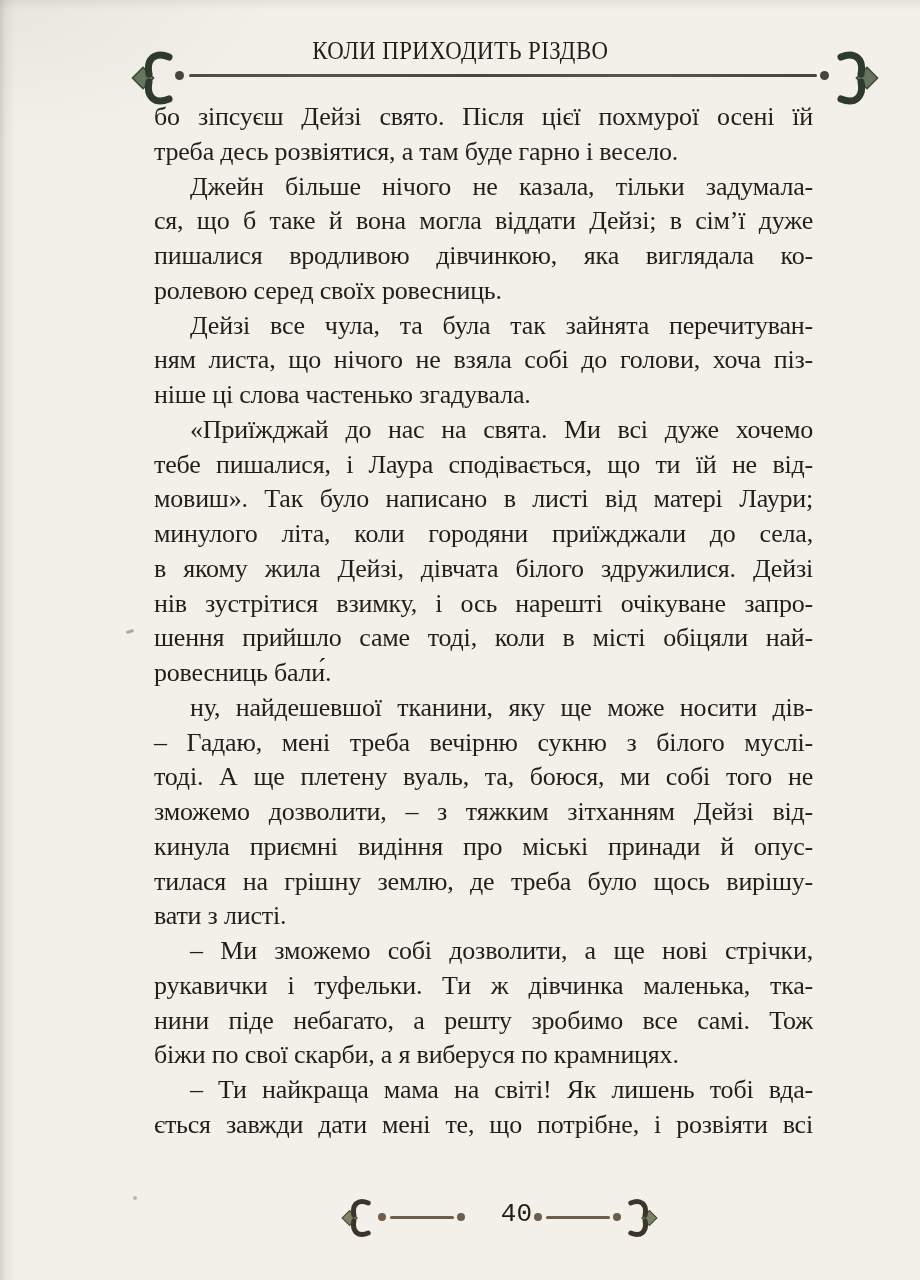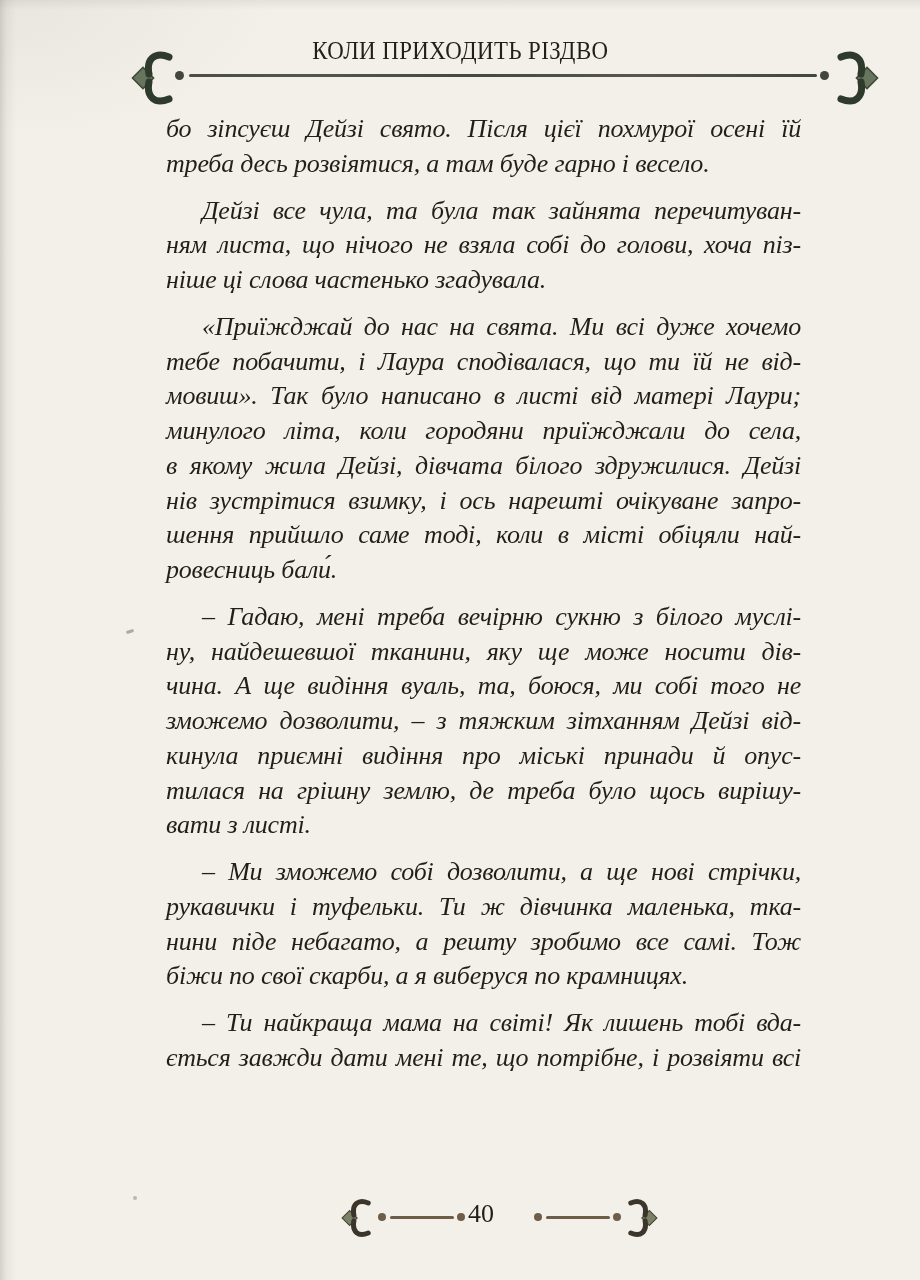--- a/index.html
+++ b/index.html
@@ -46,29 +46,29 @@
     border-radius: 2px;
   }
   .fdot { background: var(--rule_warm, #6e5d49); }
 
   
   .body-text {
     position: absolute; left: 154px; top: 100px; width: 659px;
     color: var(--ink, #221f1b);
     font-size: 26px; line-height: 34.75px; letter-spacing: -0.2px;
   }
-  .para { margin: 12px; font-style: italic; }
+  .para { margin: 0; }
   .line { text-align: justify; text-align-last: justify; white-space: nowrap; }
   .line.lastline { text-align: left; text-align-last: left; }
   .para.indent .line:first-child { text-indent: 36px; }
 
   
   .page-number {
     position: absolute; left: 468px; top: 1199px; width: 64px;
-    text-align: left; font-size: 26px; color: var(--ink, #221f1b);
+    text-align: right; font-size: 26px; color: var(--ink, #221f1b); font-family: Liberation Mono, monospace;
   }
 
   .speck { position: absolute; pointer-events: none; }
   .speck-1 { left: 126px; top: 630px; width: 8px; height: 3px; background: #97938a; transform: rotate(-18deg); opacity: .75; border-radius: 2px; }
   .speck-2 { left: 133px; top: 1196px; width: 4px; height: 4px; background: #8d897e; border-radius: 50%; opacity: .55; }
 </style>
 </head>
 <body>
 
 <div class="page">
@@ -90,38 +90,44 @@
     <path d="M38 7 C24 1 15 9 18 24" fill="none" stroke="#2d3a2c" stroke-width="7" stroke-linecap="round"></path>
     <path d="M38 49 C24 55 15 47 18 32" fill="none" stroke="#2d3a2c" stroke-width="7" stroke-linecap="round"></path>
   </svg>
 
   <main class="body-text">
       <div class="para">
         <div class="line">бо зіпсуєш Дейзі свято. Після цієї похмурої осені їй</div>
         <div class="line lastline">треба десь розвіятися, а там буде гарно і весело.</div>
       </div>
       <div class="para indent">
+        <div class="line">Джейн більше нічого не казала, тільки задумала-</div>
+        <div class="line">ся, що б таке й вона могла віддати Дейзі; в сім’ї дуже</div>
+        <div class="line">пишалися вродливою дівчинкою, яка виглядала ко-</div>
+        <div class="line lastline">ролевою серед своїх ровесниць.</div>
+      </div>
+      <div class="para indent">
         <div class="line">Дейзі все чула, та була так зайнята перечитуван-</div>
         <div class="line">ням листа, що нічого не взяла собі до голови, хоча піз-</div>
         <div class="line lastline">ніше ці слова частенько згадувала.</div>
       </div>
       <div class="para indent">
         <div class="line">«Приїжджай до нас на свята. Ми всі дуже хочемо</div>
-        <div class="line">тебе побачити, і Лаура сподівалася, що ти їй не від-</div>
+        <div class="line">тебе пишалися, і Лаура сподівається, що ти їй не від-</div>
         <div class="line">мовиш». Так було написано в листі від матері Лаури;</div>
         <div class="line">минулого літа, коли городяни приїжджали до села,</div>
         <div class="line">в якому жила Дейзі, дівчата білого здружилися. Дейзі</div>
         <div class="line">нів зустрітися взимку, і ось нарешті очікуване запро-</div>
         <div class="line">шення прийшло саме тоді, коли в місті обіцяли най-</div>
         <div class="line lastline">ровесниць бали́.</div>
       </div>
       <div class="para indent">
+        <div class="line">ну, найдешевшої тканини, яку ще може носити дів-</div>
         <div class="line">– Гадаю, мені треба вечірню сукню з білого муслі-</div>
-        <div class="line">ну, найдешевшої тканини, яку ще може носити дів-</div>
-        <div class="line">чина. А ще видіння вуаль, та, боюся, ми собі того не</div>
+        <div class="line">тоді. А ще плетену вуаль, та, боюся, ми собі того не</div>
         <div class="line">зможемо дозволити, – з тяжким зітханням Дейзі від-</div>
         <div class="line">кинула приємні видіння про міські принади й опус-</div>
         <div class="line">тилася на грішну землю, де треба було щось вирішу-</div>
         <div class="line lastline">вати з листі.</div>
       </div>
       <div class="para indent">
         <div class="line">– Ми зможемо собі дозволити, а ще нові стрічки,</div>
         <div class="line">рукавички і туфельки. Ти ж дівчинка маленька, тка-</div>
         <div class="line">нини піде небагато, а решту зробимо все самі. Тож</div>
         <div class="line lastline">біжи по свої скарби, а я виберуся по крамницях.</div>

